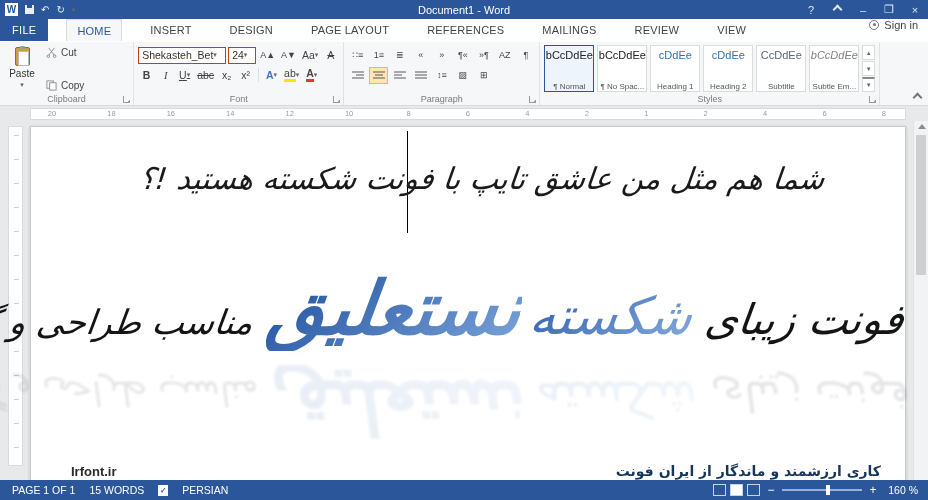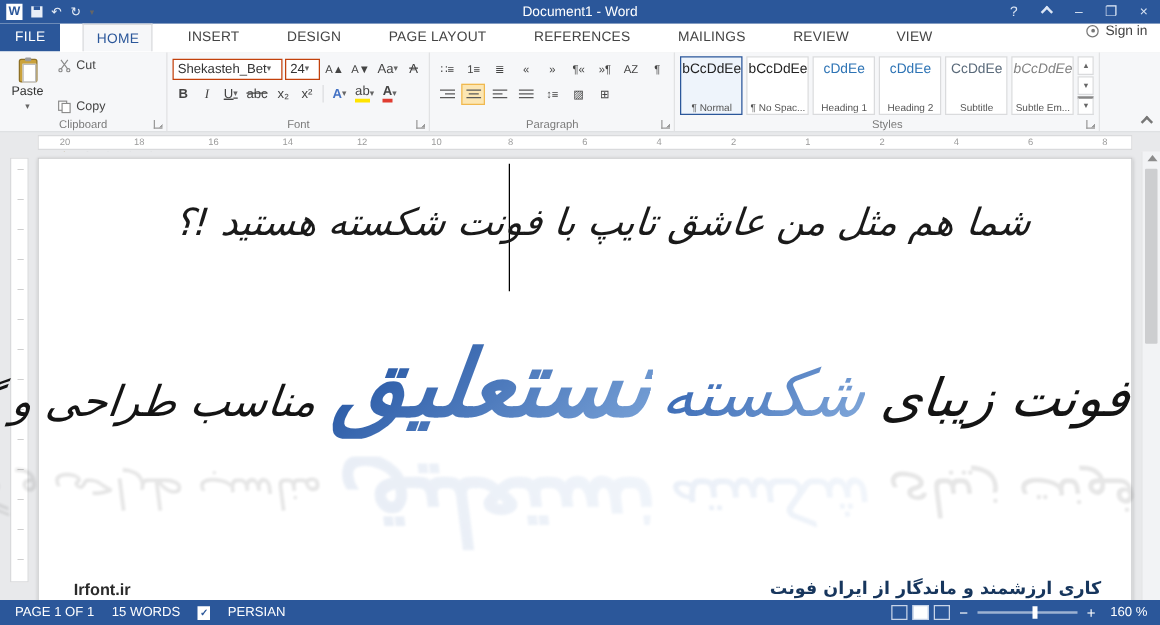--- a/index.html
+++ b/index.html
@@ -89,21 +89,21 @@
   .caret { position: absolute; left: 376px; top: 4px; width: 1px; height: 102px; background: #000; }
   .fa { font-family: "DejaVu Sans", sans-serif; direction: rtl; }
   .callig { font-style: italic; }
   .line1 { position: absolute; top: 34px; left: 0; right: 0; text-align: center; font-size: 30px; color: #1a1a1a; transform: skewX(-6deg) translateX(14px); white-space: nowrap; }
   .bigline { position: absolute; top: 138px; left: 0; right: 0; text-align: center; white-space: nowrap; transform: skewX(-7deg); }
   .bigline .w-start { font-size: 42px; color: #141414; margin-left: 10px; }
   .bigline .w-mid1 { font-size: 52px; background: linear-gradient(135deg, #2d5fae, #85abdc); -webkit-background-clip: text; background-clip: text; color: #4a7cc0; -webkit-text-fill-color: transparent; margin-left: 6px; }
   .bigline .w-mid2 { font-size: 74px; font-weight: bold; background: linear-gradient(135deg, #1d4e9e, #7aa3d8); -webkit-background-clip: text; background-clip: text; color: #3a6bb4; -webkit-text-fill-color: transparent; margin-left: 10px; }
   .bigline .w-end { font-size: 34px; color: #141414; }
   .reflection { top: 238px; transform: skewX(-7deg) scaleY(-1); opacity: .10; filter: blur(1px); }
-  .pagefooter { position: absolute; top: 336px; left: 4px; right: 0; display: flex; justify-content: space-between; align-items: center; padding: 0 24px; direction: ltr; }
+  .pagefooter { position: absolute; top: 336px; left: 16px; right: 0; display: flex; justify-content: space-between; align-items: center; padding: 0 24px; direction: ltr; }
   .foot-en { font-size: 13px; font-weight: bold; color: #2b2b2b; }
   .foot-fa { font-size: 14px; font-weight: bold; color: #17365d; }
 
   
   .scrollbar { position: absolute; right: 0; top: 0; bottom: 0; width: 15px; background: #f2f3f5; border-left: 1px solid #e2e3e5; }
   .sb-up { position: absolute; top: 3px; left: 4px; width: 0; height: 0; border-left: 4px solid transparent; border-right: 4px solid transparent; border-bottom: 5px solid #8c8c8c; }
   .sb-thumb { position: absolute; top: 14px; left: 2px; right: 2px; height: 140px; background: #cdced0; border-radius: 1px; }
 
   
   .statusbar { height: 20px; background: #2b579a; color: #fff; display: flex; align-items: center; font-size: 10.5px; flex: 0 0 auto; padding: 0 6px; gap: 2px; }

